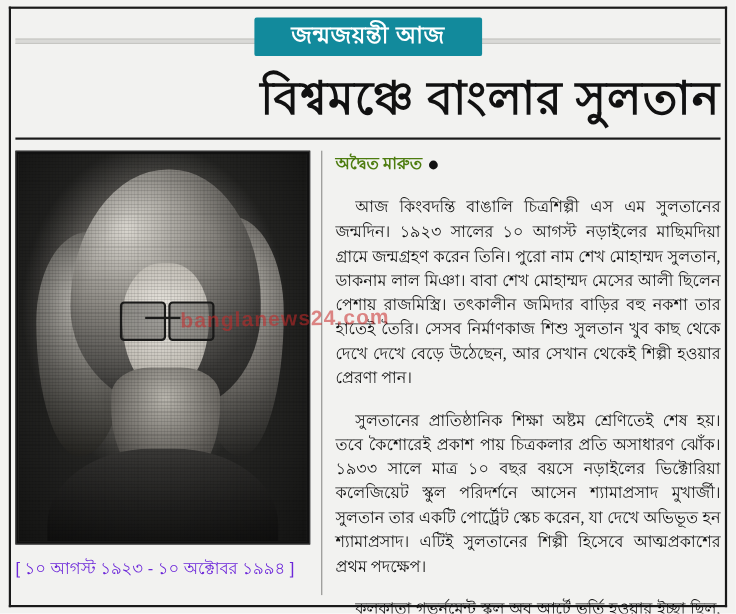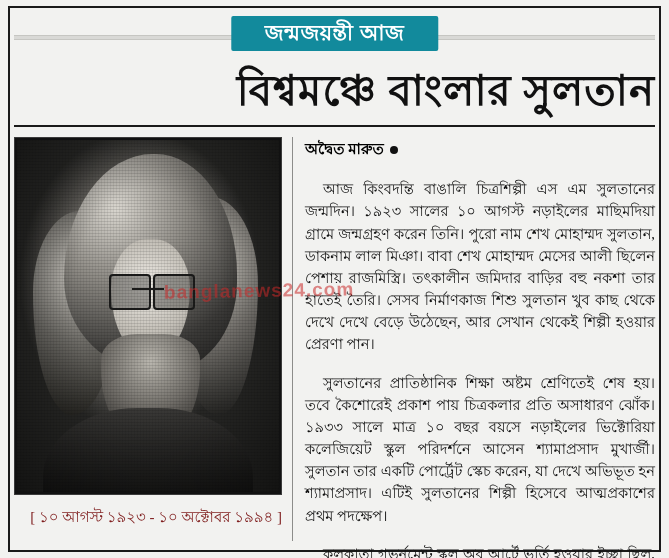--- a/index.html
+++ b/index.html
@@ -230,40 +230,40 @@
     border-radius: 45% 45% 0 0 / 70% 70% 0 0;
     background: linear-gradient(180deg, #3a3937 0%, #151514 100%);
   }
   .vignette {
     position: absolute;
     inset: 0;
     background: radial-gradient(ellipse at 50% 45%, rgba(0,0,0,0) 40%, rgba(0,0,0,0.55) 100%);
   }
 
   .photo-caption {
-    text-align: right;
+    text-align: left;
     font-size: 15px;
     margin-top: 10px;
-    color: #7f1d1d;
-    font-family: Liberation Serif, serif;
+    color: #6d28d9;
+    font-family: Liberation Sans, sans-serif;
     white-space: nowrap;
   }
 
   
   .text-col {
     flex: 1 1 auto;
     padding-left: 12px;
     border-left: 1px solid #8c8c8a;
     box-sizing: border-box;
     position: relative;
   }
   .byline {
     font-size: 15px;
     font-weight: bold;
-    color: #000000;
+    color: #4d7c0f;
     margin-bottom: 4px;
     display: flex;
     align-items: center;
     gap: 6px;
   }
   .byline .dot {
     display: inline-block;
     width: 8px;
     height: 8px;
     border-radius: 50%;

